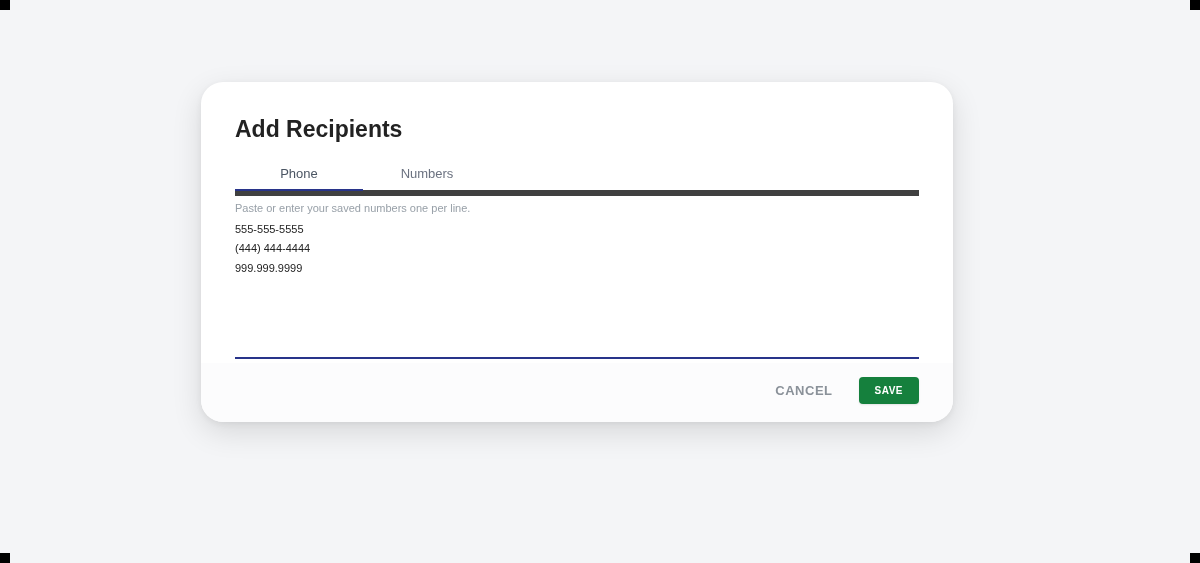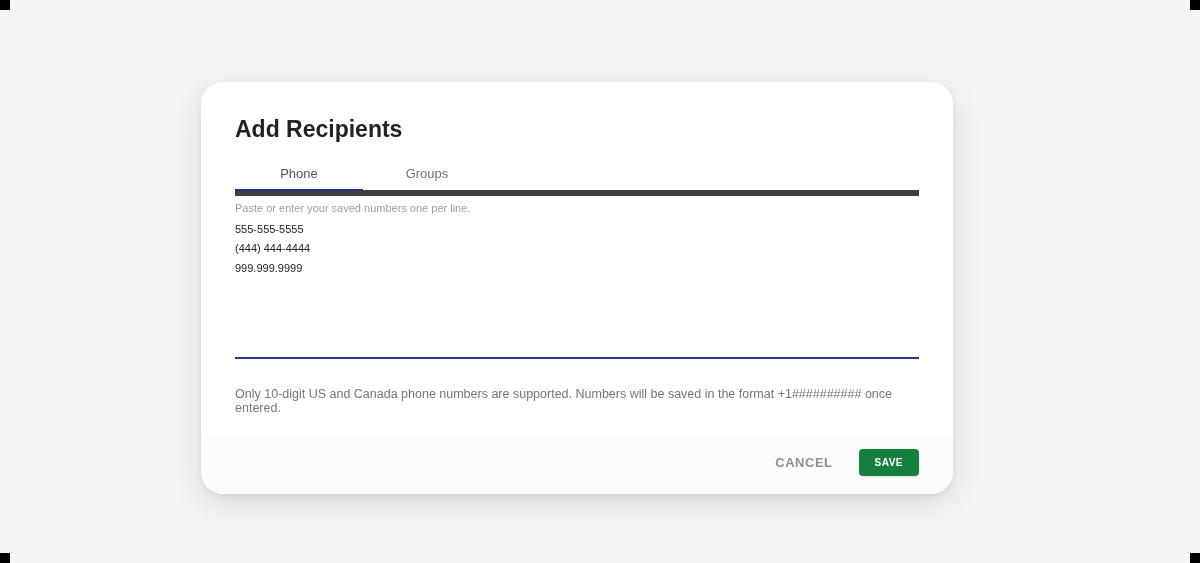--- a/index.html
+++ b/index.html
@@ -129,29 +129,28 @@
 <div class="corner bl"></div>
 <div class="corner br"></div>
 
 <div class="modal">
   <div class="modal-body">
 
     <h2 class="title">Add Recipients</h2>
 
     <div class="tabs">
       <div class="tab active">Phone</div>
-      <div class="tab">Groups</div>
+      <div class="tab">Numbers</div>
     </div>
 
     <div class="field-label">Paste or enter your saved numbers one per line.</div>
 
     <textarea class="phone-input" style="">555-555-5555
 (444) 444-4444
 999.999.9999</textarea>
 
-    <div class="helper">Only 10-digit US and Canada phone numbers are supported. Numbers will be saved in the format +1########## once entered.</div>
   </div>
 
   <div class="footer">
     <button class="btn-cancel">CANCEL</button>
     <button class="btn-save">SAVE</button>
   </div>
 </div>
 
 </body></html>

